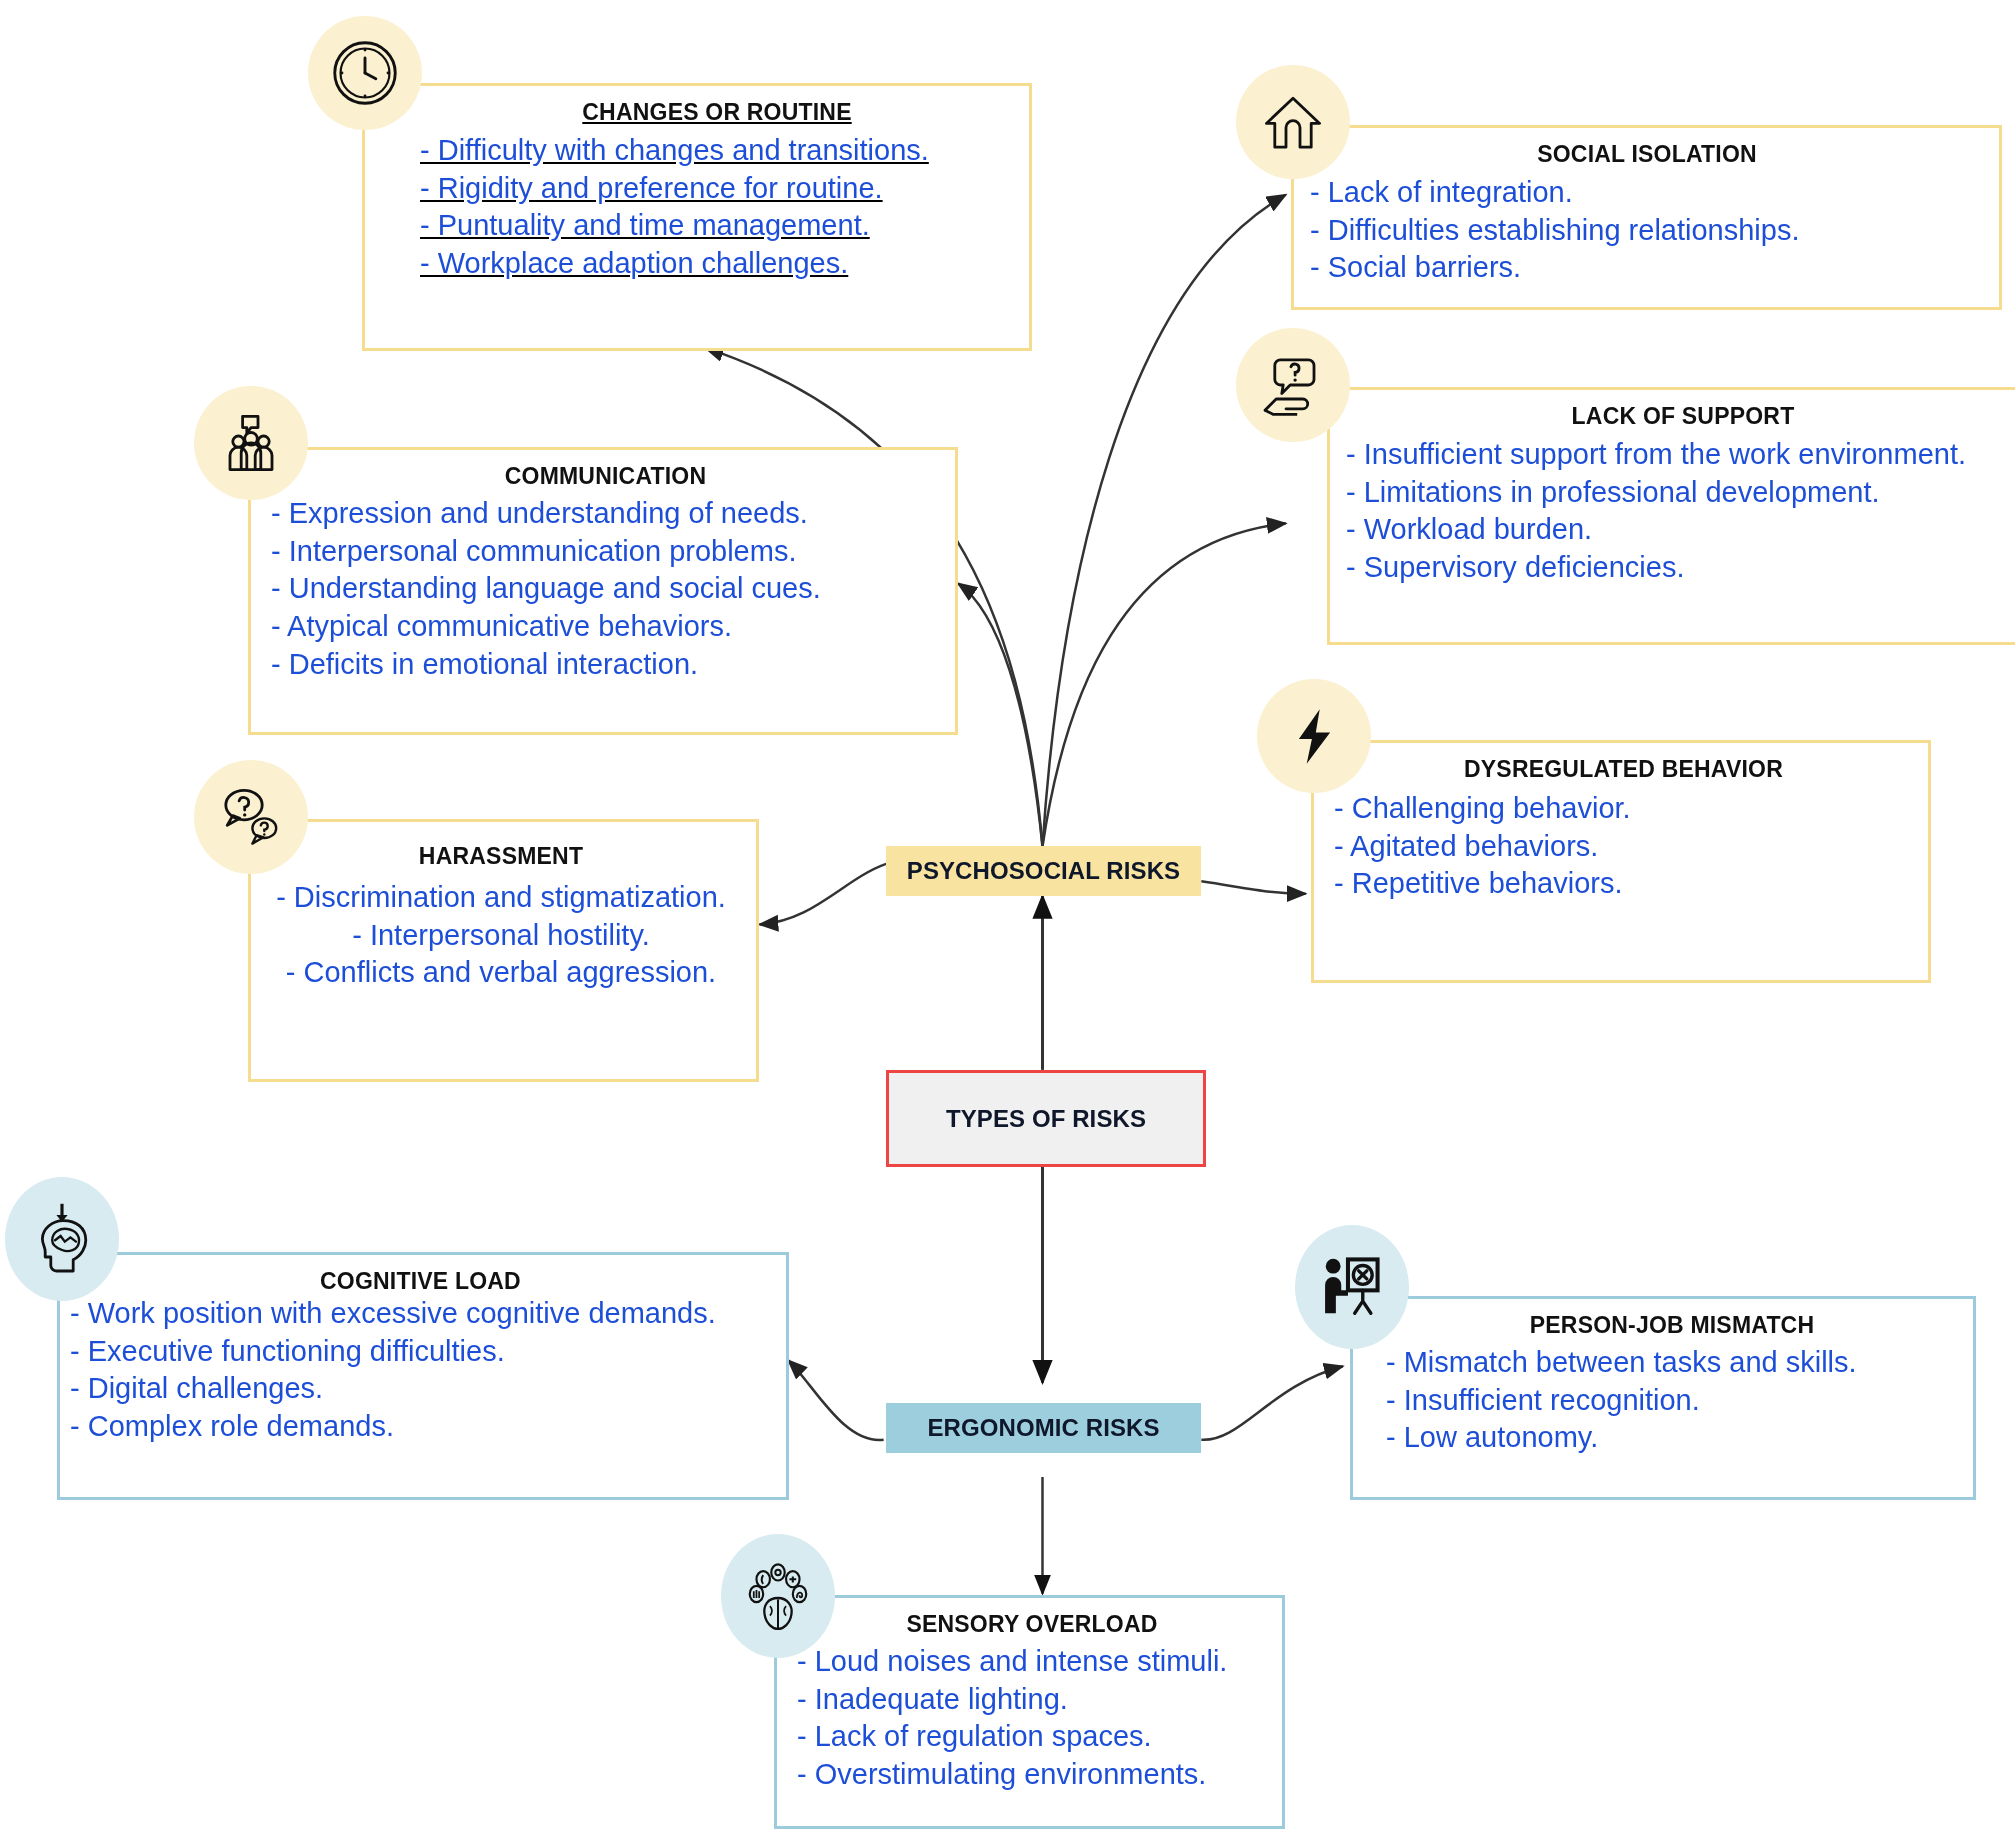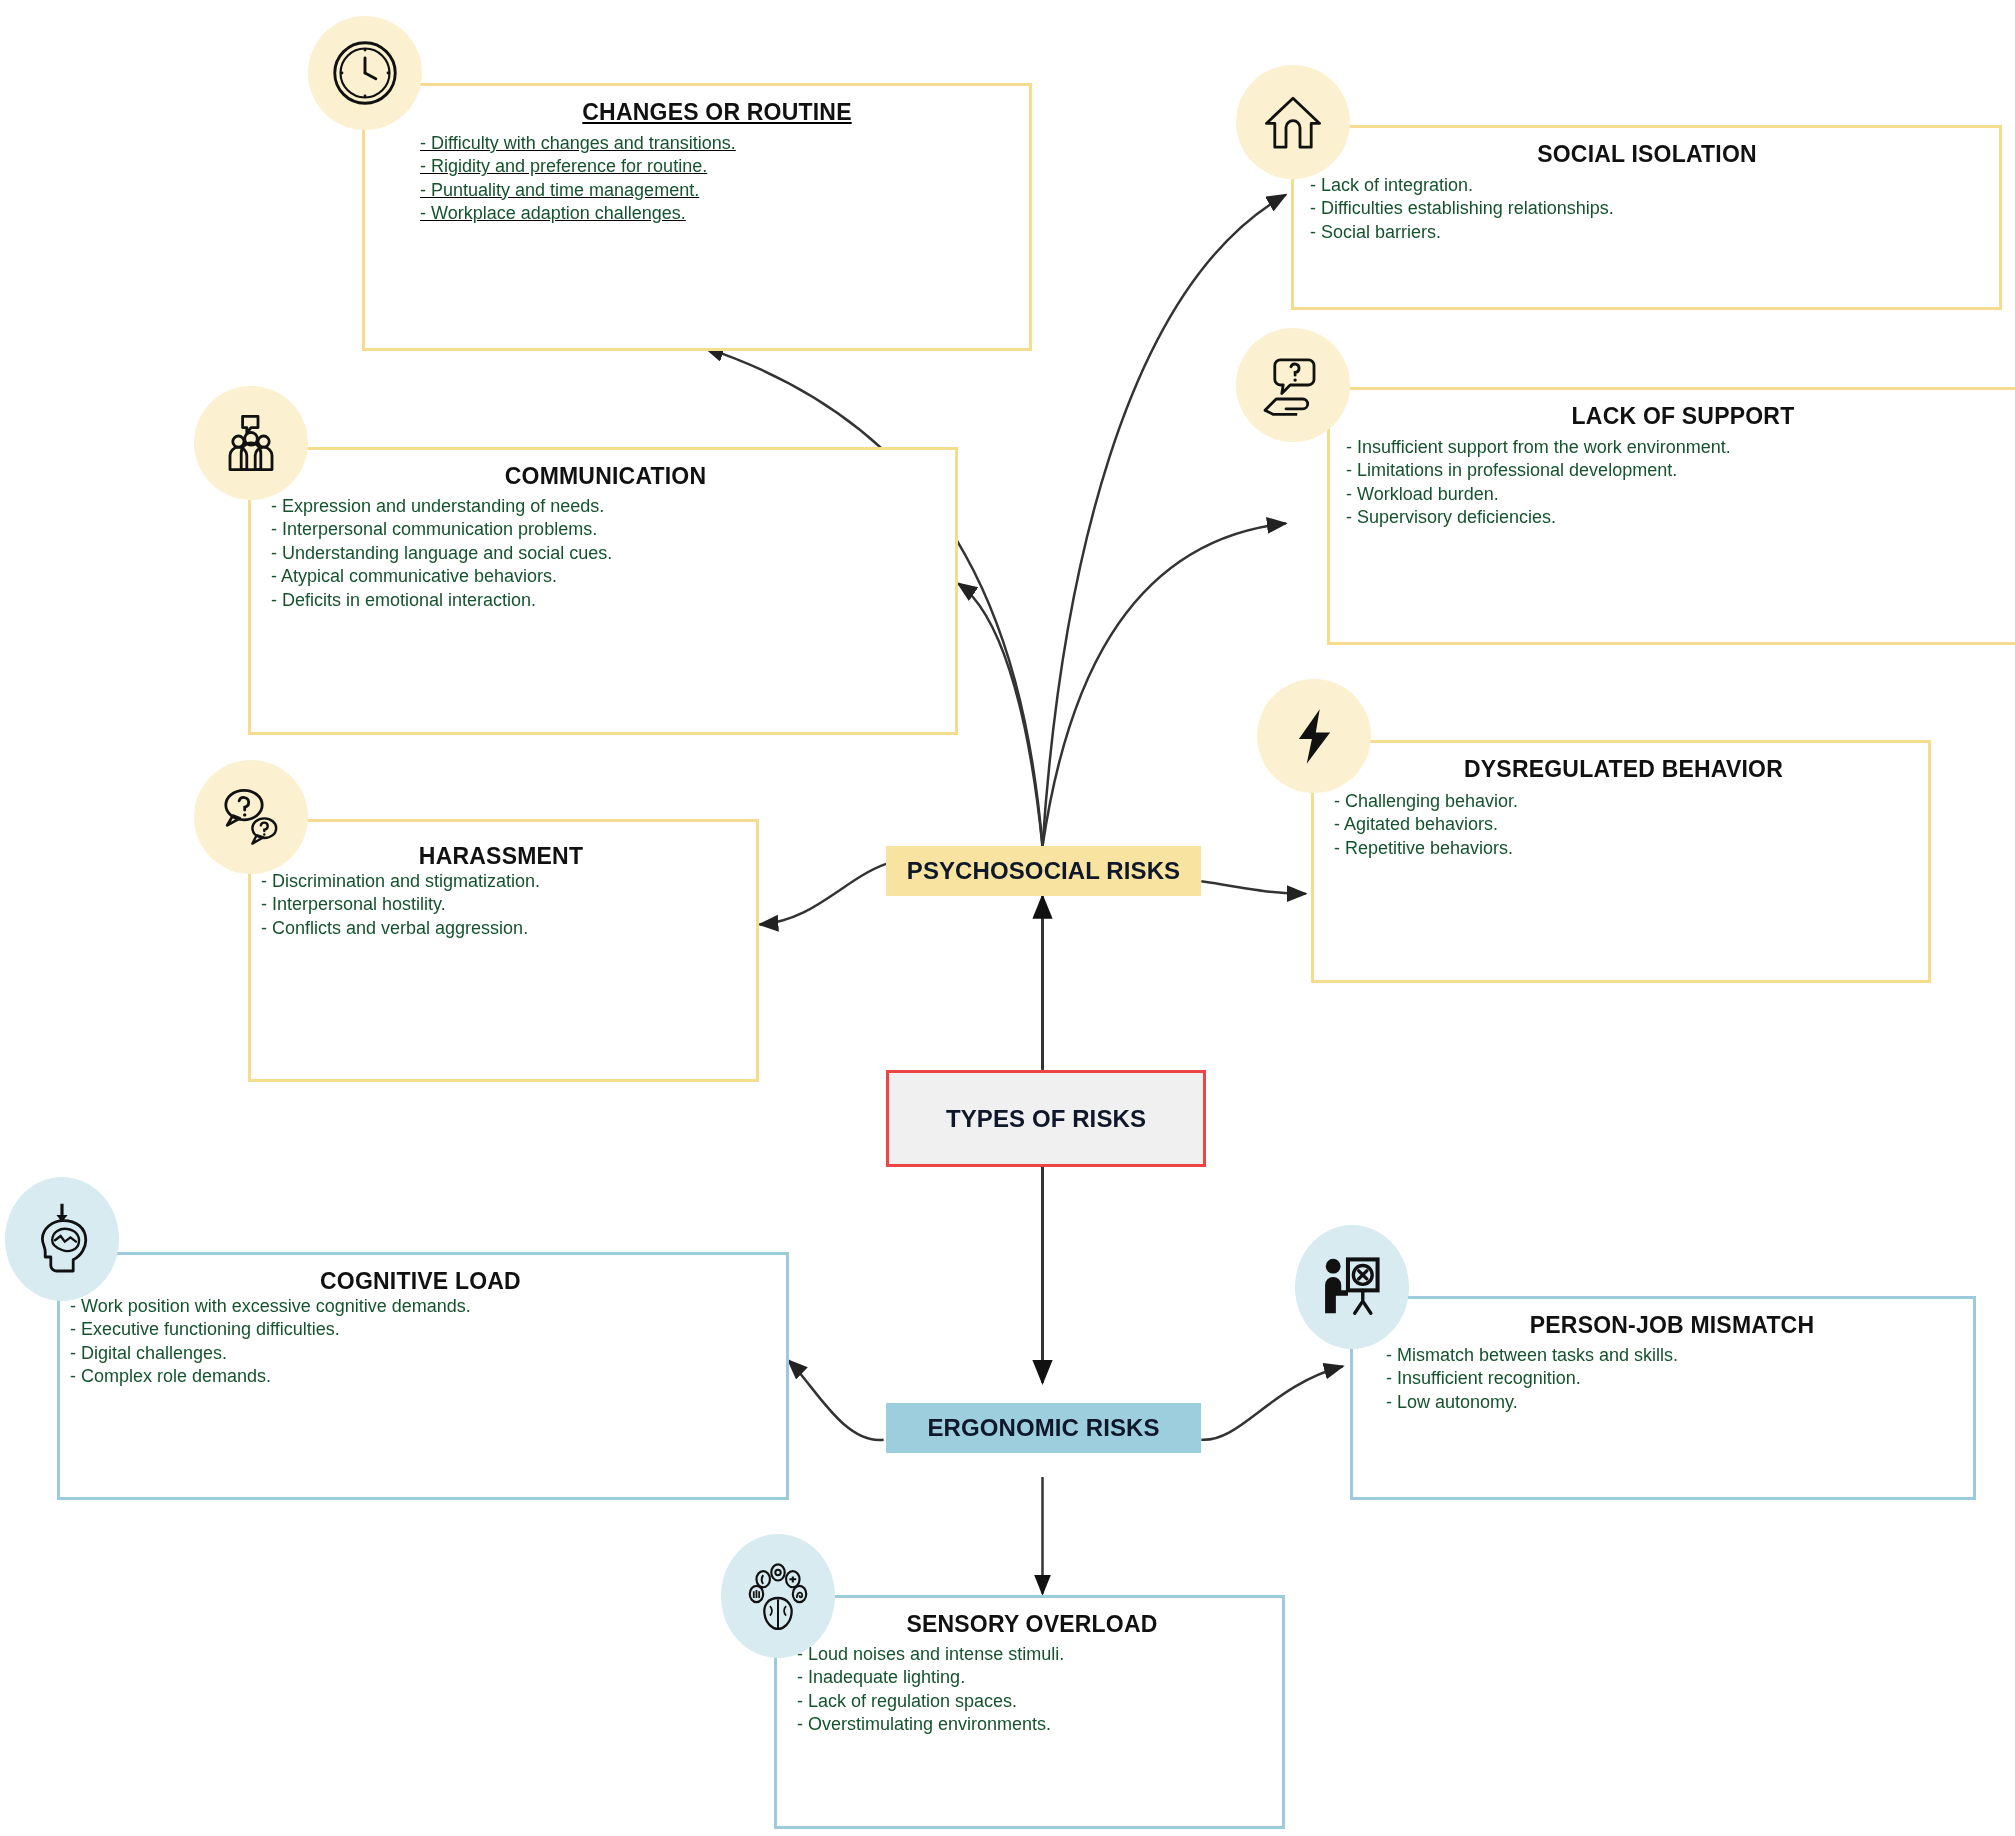--- a/index.html
+++ b/index.html
@@ -15,23 +15,23 @@
     margin:0;
     text-align:center;
     font-weight:bold;
     font-size:23px;
     letter-spacing:0.2px;
     color:#111;
     font-family:"Liberation Sans",sans-serif;
   }
   .card ul{margin:0;padding:0;list-style:none;}
   .card li{
-    font-size:18px;
+    font-size:29px;
     line-height:1.30;
-    color:#14532d;
+    color:#1d4ed8;
     white-space:nowrap;
     font-family:"Liberation Sans",sans-serif;
   }
 
   .badge{
     position:absolute;
     border-radius:50%;
     display:flex;align-items:center;justify-content:center;
     z-index:6;
   }
@@ -159,21 +159,21 @@
       <path d="M32 14 H72 A8 8 0 0 1 80 22 V42 A8 8 0 0 1 72 50 H46 L34 62 L36 50 H32 A8 8 0 0 1 24 42 V22 A8 8 0 0 1 32 14 Z" fill="none" stroke="#111" stroke-width="4" stroke-linejoin="round"></path>
       <path d="M47 24 A6 6 0 1 1 53 32 V36" fill="none" stroke="#111" stroke-width="4" stroke-linecap="round"></path>
       <circle cx="53" cy="43" r="2.4" fill="#111"></circle>
       <path d="M10 86 L26 70 H64 A7 7 0 0 1 64 84 H40" fill="none" stroke="#111" stroke-width="4" stroke-linejoin="round" stroke-linecap="round"></path>
       <path d="M10 86 L22 92 H56" fill="none" stroke="#111" stroke-width="4" stroke-linejoin="round"></path>
     </svg>
   </div>
 
   <div class="card yellow" style="left:248px;top:819px;width:511px;height:263px;padding:21px 15px 0 10px;">
     <h3>HARASSMENT</h3>
-    <ul style="">
+    <ul style="margin-top:9px;text-align:center;">
       <li>- Discrimination and stigmatization.</li>
       <li>- Interpersonal hostility.</li>
       <li>- Conflicts and verbal aggression.</li>
     </ul>
   </div>
   <div class="badge yellow" style="left:194px;top:760px;width:114px;height:114px;">
     <svg width="70" height="70" viewBox="0 0 100 100">
       <ellipse cx="40" cy="33" rx="26" ry="21" fill="none" stroke="#111" stroke-width="4"></ellipse>
       <path d="M24 48 L16 62 L34 52 Z" fill="none" stroke="#111" stroke-width="4" stroke-linejoin="round"></path>
       <path d="M33 27 A7 7 0 1 1 41 36 V40" fill="none" stroke="#111" stroke-width="4" stroke-linecap="round"></path>

